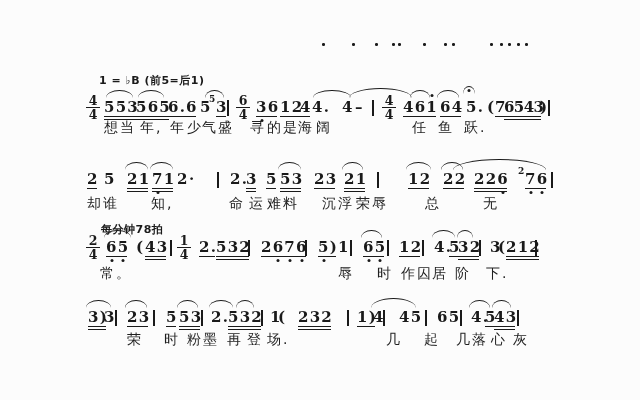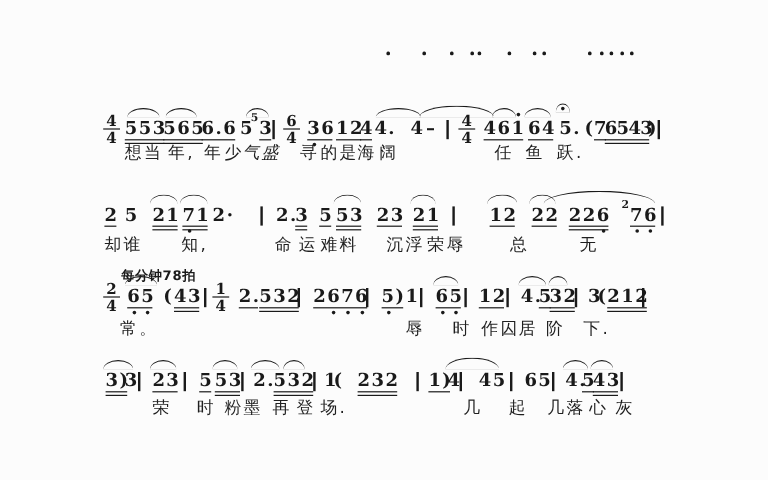--- a/index.html
+++ b/index.html
@@ -31,20 +31,21 @@
   .hdr{position:absolute;font-weight:bold;font-size:11px;
        font-family:"DejaVu Sans",sans-serif;color:#1a1a1a;letter-spacing:0.5px;}
   .key-sig{left:99px;top:73px;}
   .tempo{left:101px;top:222px;}
   .dot-mark{position:absolute;width:2.6px;height:2.6px;border-radius:50%;background:#1a1a1a;}
 </style>
 </head>
 <body>
 
 <div id="score">
+  <span class="hdr key-sig">1 = ♭B (前5=后1)</span>
   <span class="hdr tempo">每分钟78拍</span>
 <div class="dot-mark" style="left: 322px; top: 43px;"></div>
     <div class="dot-mark" style="left: 352px; top: 43px;"></div>
     <div class="dot-mark" style="left: 375px; top: 43px;"></div>
     <div class="dot-mark" style="left: 392px; top: 43px;"></div>
     <div class="dot-mark" style="left: 398px; top: 43px;"></div>
     <div class="dot-mark" style="left: 423px; top: 43px;"></div>
     <div class="dot-mark" style="left: 444px; top: 43px;"></div>
     <div class="dot-mark" style="left: 452px; top: 43px;"></div>
     <div class="dot-mark" style="left: 490px; top: 43px;"></div>
@@ -91,21 +92,21 @@
     <div class="arc" style="left: 313px; top: 90px; width: 38px; height: 7px;"></div>
     <div class="arc" style="left: 349px; top: 88px; width: 63px; height: 9px;"></div>
     <div class="arc" style="left: 410px; top: 90px; width: 20px; height: 7px;"></div>
     <div class="arc" style="left: 437px; top: 90px; width: 22px; height: 7px;"></div>
     <div class="fer" style="left: 463px; top: 86px;"></div>
     <div class="grace" style="left: 209px; top: 94px;">5</div>
     <div class="lyr" style="left: 104px; top: 119px;">想当</div>
     <div class="lyr" style="left: 140px; top: 119px;">年,</div>
     <div class="lyr" style="left: 170px; top: 119px;">年</div>
     <div class="lyr" style="left: 187px; top: 119px;">少</div>
-    <div class="lyr" style="left: 202px; top: 119px; font-style: italic;">气盛</div>
+    <div class="lyr" style="left: 202px; top: 119px;">气盛</div>
     <div class="lyr" style="left: 250px; top: 119px;">寻</div>
     <div class="lyr" style="left: 267px; top: 119px;">的是</div>
     <div class="lyr" style="left: 298px; top: 119px;">海</div>
     <div class="lyr" style="left: 316px; top: 119px;">阔</div>
     <div class="lyr" style="left: 412px; top: 119px;">任</div>
     <div class="lyr" style="left: 438px; top: 119px;">鱼</div>
     <div class="lyr" style="left: 464px; top: 119px;">跃.</div>
     <div class="note" style="left: 87px; top: 171px;"><span class="ch">2</span><i class="ul" style="width: 10px; top: 16.5px;"></i></div>
     <div class="note" style="left: 104px; top: 171px;"><span class="ch">5</span></div>
     <div class="note" style="left: 127px; top: 171px;"><span class="ch">2</span><span class="ch">1</span><i class="ul" style="width: 21px; top: 16.5px;"></i><i class="ul" style="width: 21px; top: 19.5px;"></i></div>

